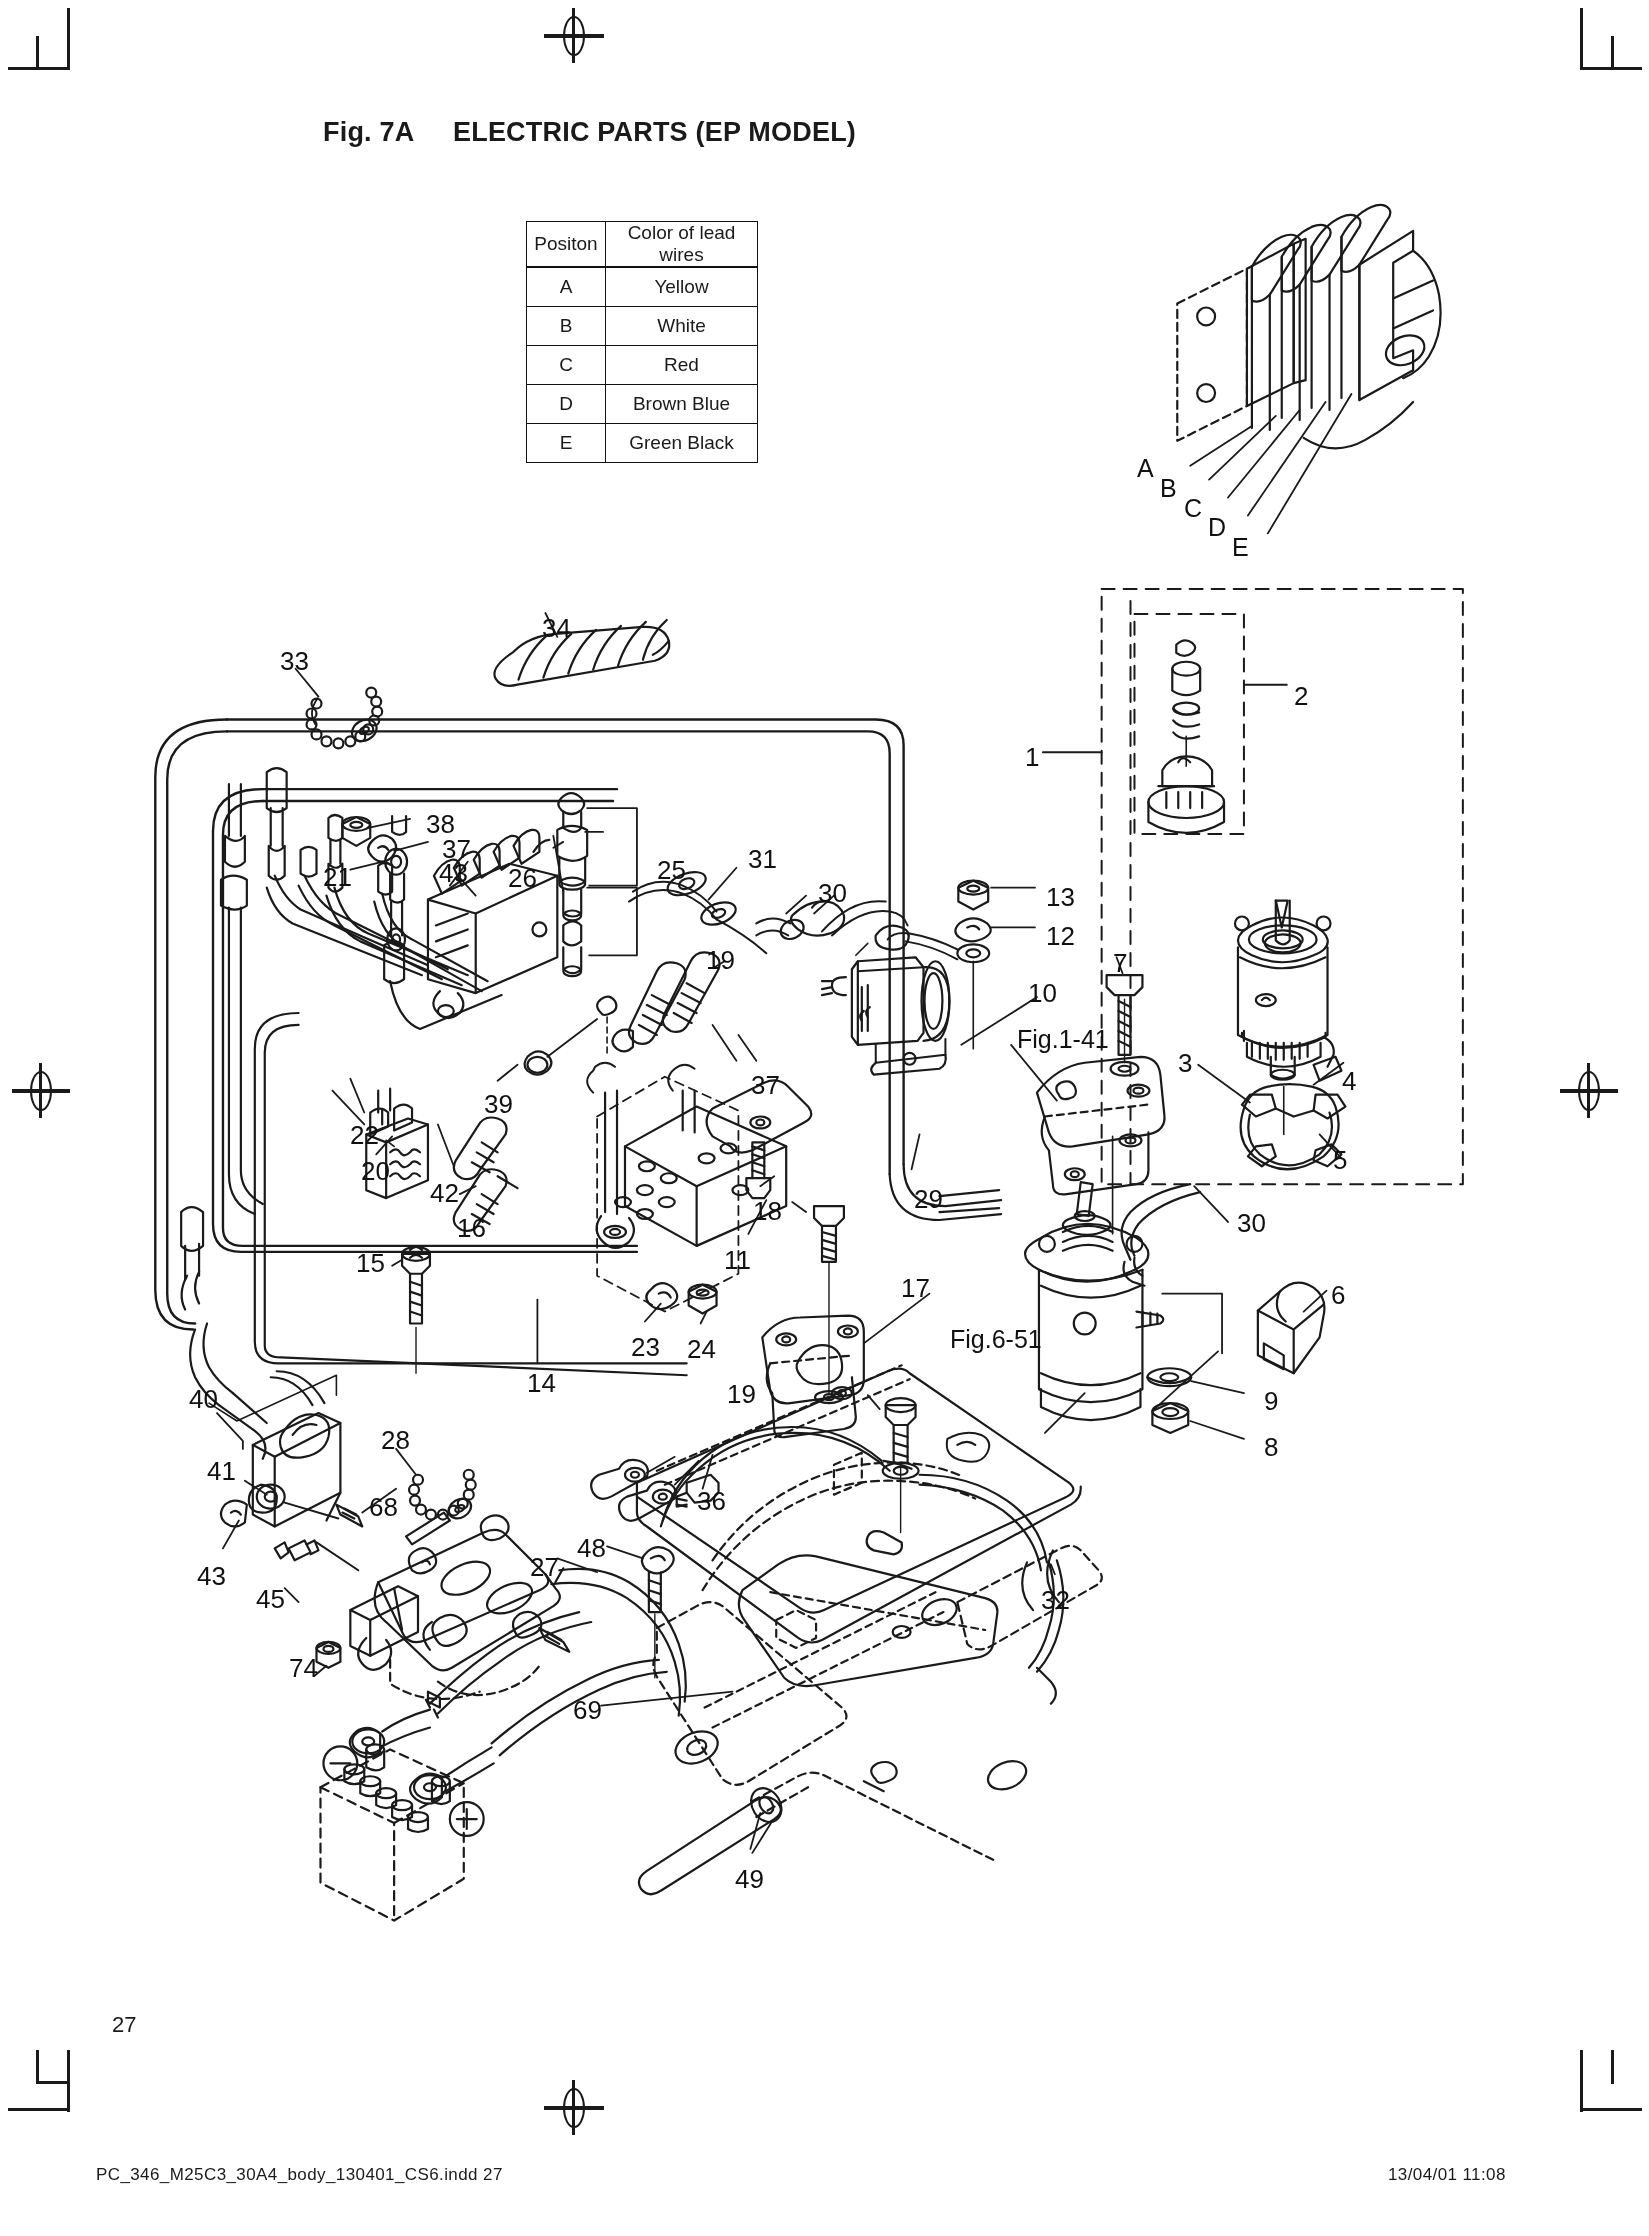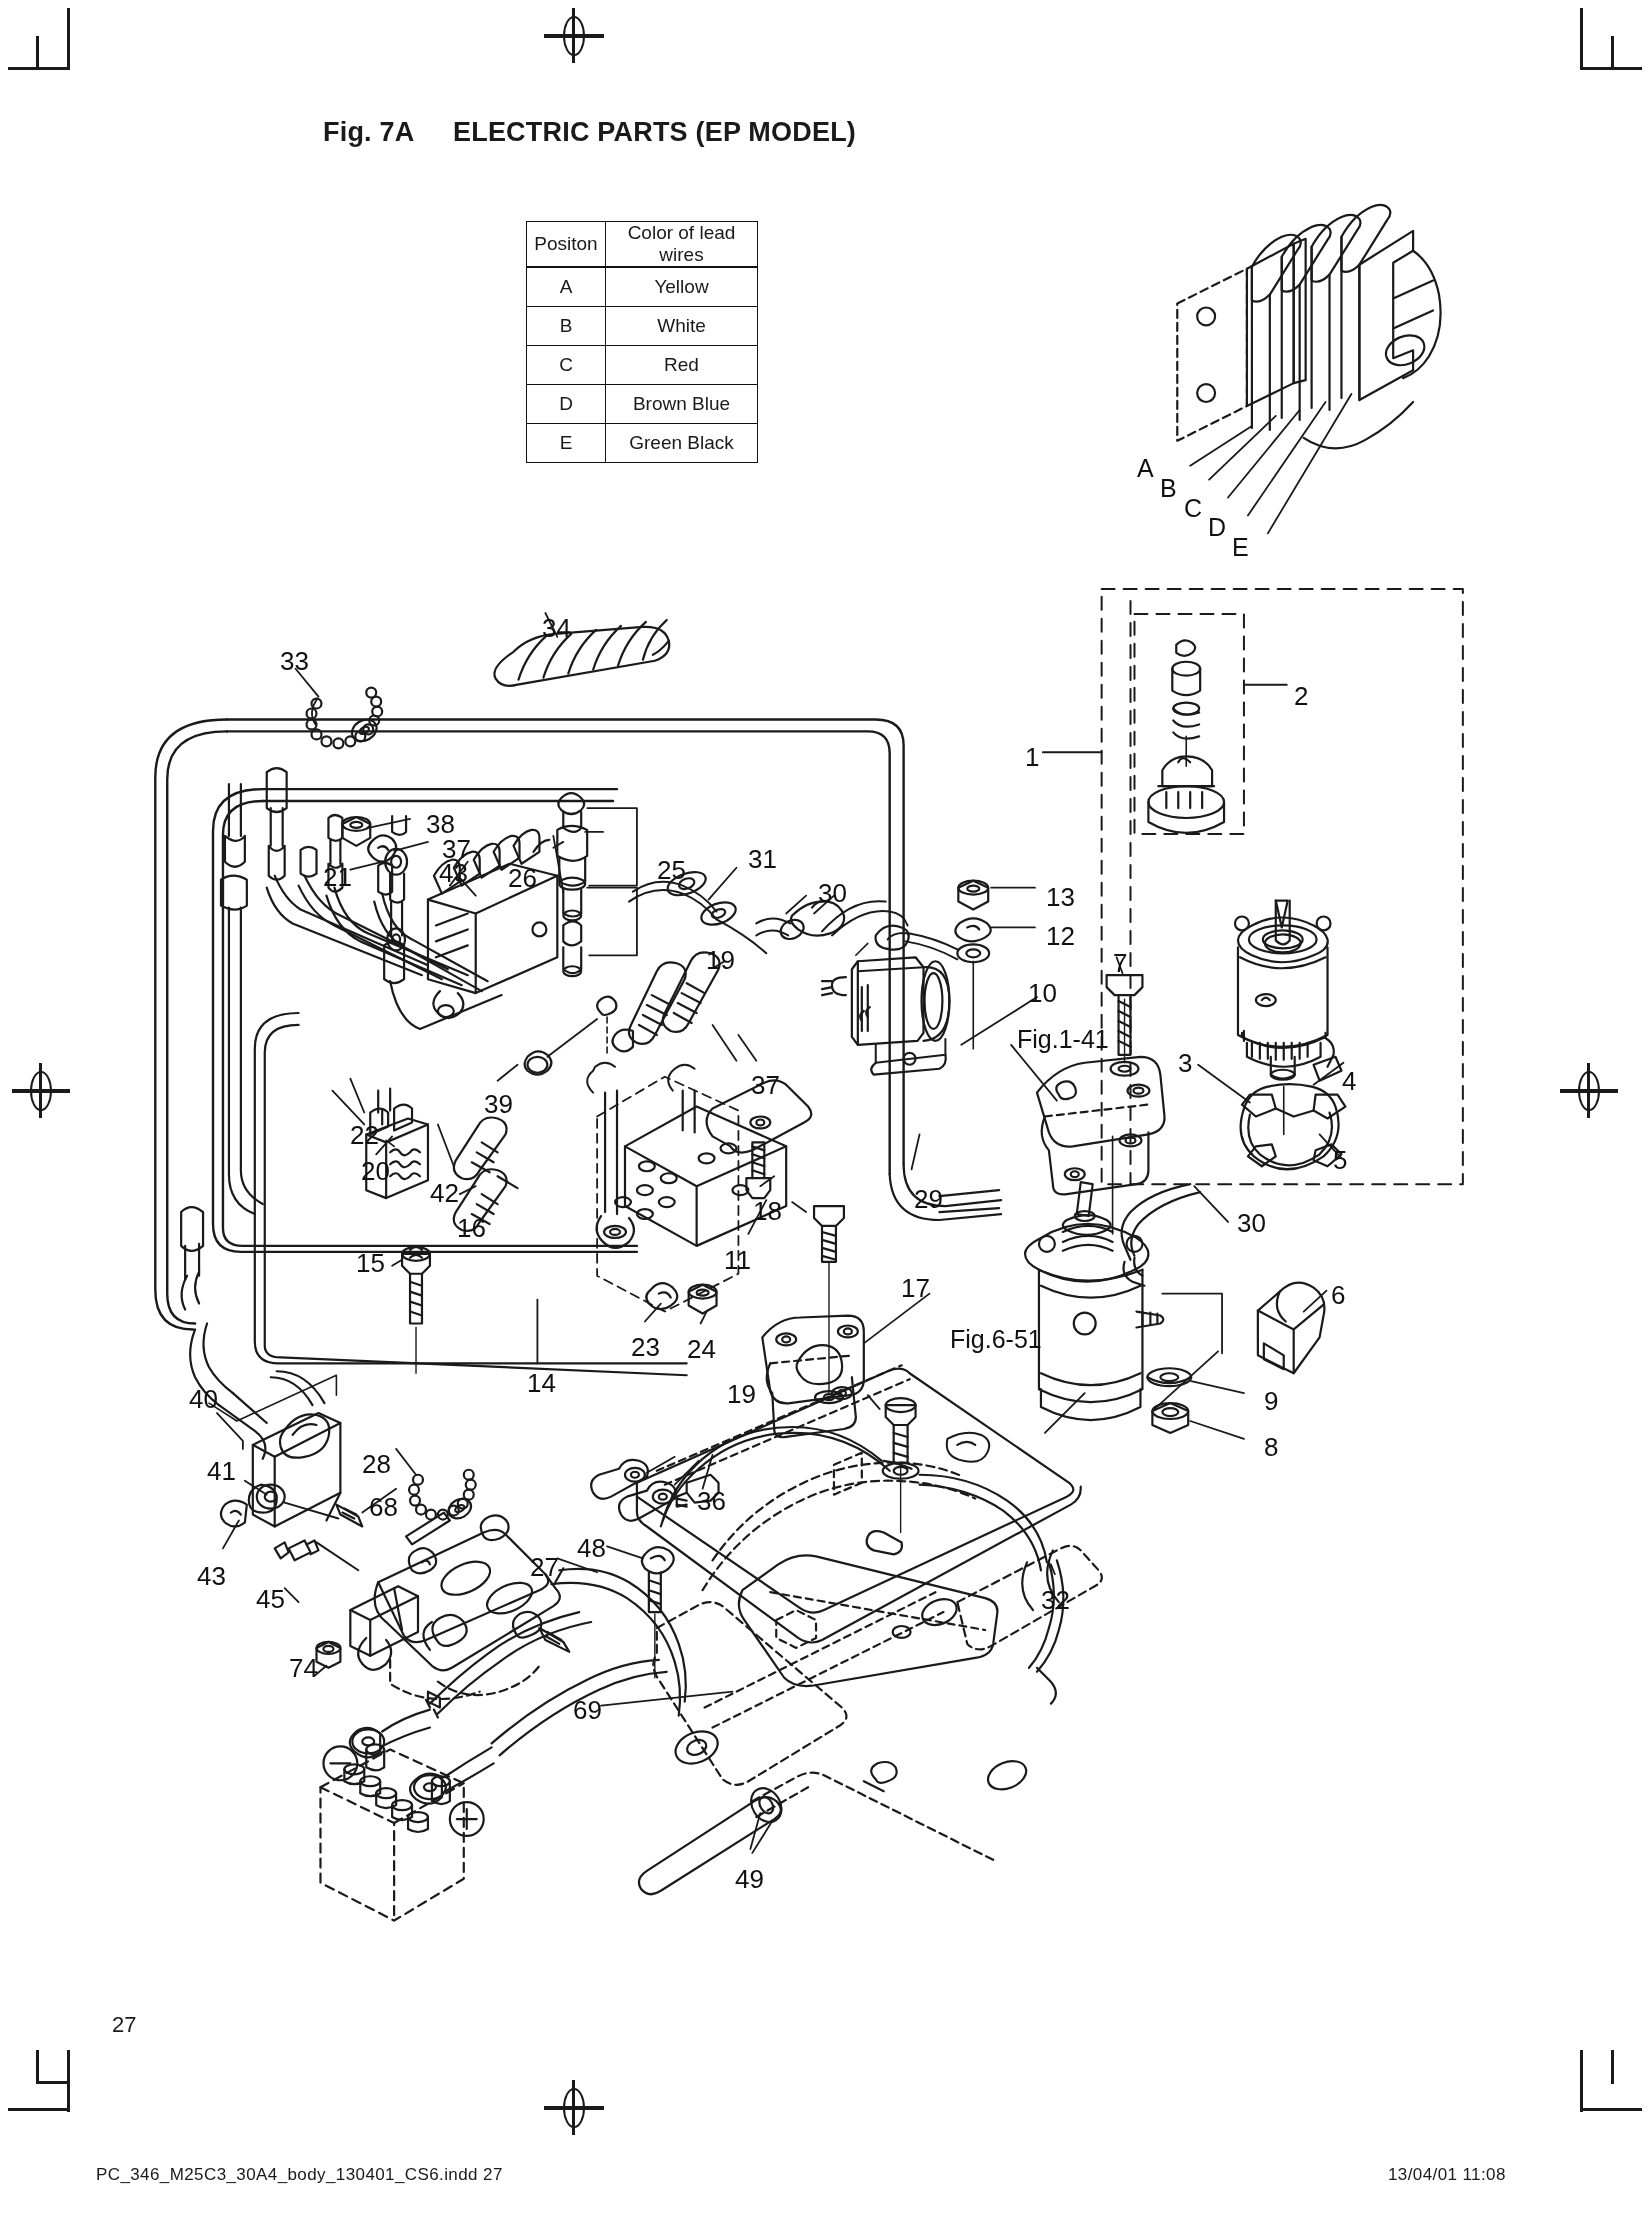--- a/index.html
+++ b/index.html
@@ -867,21 +867,21 @@
       <div class="cal" style="left: 706px; top: 947px;">19</div>
       <div class="cal" style="left: 727px; top: 1381px;">19</div>
       <div class="cal" style="left: 361px; top: 1158px;">20</div>
       <div class="cal" style="left: 323px; top: 864px;">21</div>
       <div class="cal" style="left: 350px; top: 1122px;">22</div>
       <div class="cal" style="left: 631px; top: 1334px;">23</div>
       <div class="cal" style="left: 687px; top: 1336px;">24</div>
       <div class="cal" style="left: 657px; top: 857px;">25</div>
       <div class="cal" style="left: 508px; top: 817px; margin-top: 48px;">26</div>
       <div class="cal" style="left: 530px; top: 1554px;">27</div>
-      <div class="cal" style="left: 362px; top: 1427px; margin-top: 24px;">28</div>
+      <div class="cal" style="left: 381px; top: 1427px;">28</div>
       <div class="cal" style="left: 914px; top: 1186px;">29</div>
       <div class="cal" style="left: 818px; top: 880px;">30</div>
       <div class="cal" style="left: 1237px; top: 1210px;">30</div>
       <div class="cal" style="left: 748px; top: 846px;">31</div>
       <div class="cal" style="left: 1041px; top: 1587px;">32</div>
       <div class="cal" style="left: 280px; top: 648px;">33</div>
       <div class="cal" style="left: 542px; top: 592px; margin-top: 23px;">34</div>
       <div class="cal" style="left: 439px; top: 860px;">43</div>
       <div class="cal" style="left: 697px; top: 1488px;">36</div>
       <div class="cal" style="left: 442px; top: 836px;">37</div>

